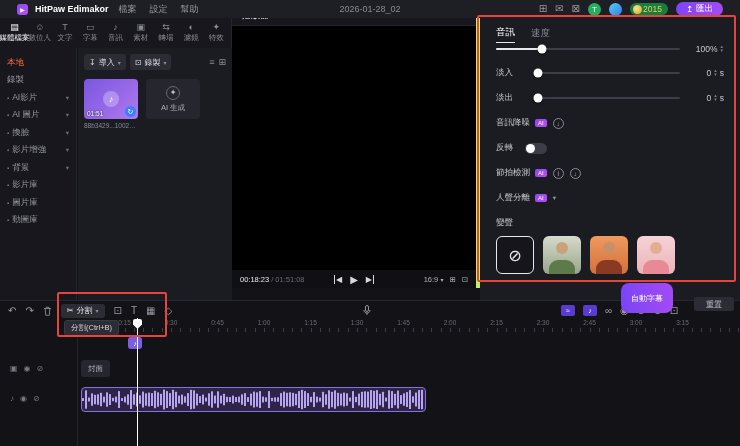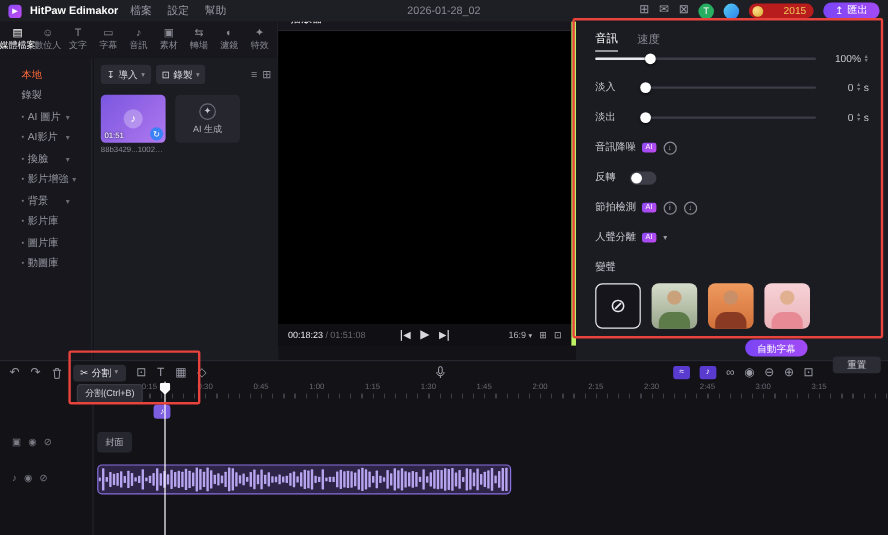--- a/index.html
+++ b/index.html
@@ -2,43 +2,43 @@
 <html><head>
 <meta charset="utf-8">
 <style>
   *{margin:0;padding:0;box-sizing:border-box}
   html,body{background:#000}
   .app{position:relative;width:740px;height:446px;background:#121217;overflow:hidden;
        font-family:"Liberation Sans","DejaVu Sans",sans-serif;font-size:9px;color:#c8c8d0}
   .icon{color:#9a9aa5;font-size:10px;line-height:1;display:inline-block}
 
   
-  .menubar{position:absolute;top:0;left:0;right:0;height:18px;background:#1e1e25;display:flex;align-items:center;padding:0 7px;gap:7px;z-index:5}
+  .menubar{position:absolute;top:0;left:0;right:0;height:18px;background:#1e1e25;display:flex;align-items:center;padding:0 17px;gap:7px;z-index:5}
   .logo{width:11px;height:11px;border-radius:3px;background:linear-gradient(135deg,#8a4bf5,#c04bf0);display:inline-flex;align-items:center;justify-content:center;color:#fff;font-size:6px}
   .app-name{color:#fff;font-weight:700}
   .menu-item{color:#9a9aa5;padding:0 3px}
   .project-name{position:absolute;left:50%;transform:translateX(-50%);color:#8a8a94}
   .mb-right{margin-left:auto;display:flex;align-items:center;gap:8px}
   .avatar{width:13px;height:13px;border-radius:50%;display:inline-flex;align-items:center;justify-content:center;font-size:8px;color:#fff}
   .avatar-t{background:#27ae60}
   .avatar-2{background:linear-gradient(135deg,#56ccf2,#2f80ed)}
-  .coins{display:flex;align-items:center;gap:17px;background:#b91c1c;border-radius:8px;padding:1px 6px 1px 3px;color:#f0c95c;font-size:8.5px}
+  .coins{display:flex;align-items:center;gap:1px;background:#15803d;border-radius:8px;padding:1px 6px 1px 3px;color:#f0c95c;font-size:8.5px}
   .coin-dot{width:9px;height:9px;border-radius:50%;background:radial-gradient(circle at 35% 35%,#ffe08a,#d4a62a)}
   .export-btn{display:flex;align-items:center;gap:3px;background:linear-gradient(90deg,#7b45f5,#a24bf5);border:none;border-radius:9px;height:14px;padding:0 10px;color:#fff;font-size:8.5px;font-family:inherit}
 
   
   .cat-row{position:absolute;top:18px;left:0;width:232px;height:30px;background:#17171d;border-right:1px solid #24242c;display:flex;align-items:center;padding:0 2px}
   .cat-tab{flex:1;min-width:0;display:flex;flex-direction:column;align-items:center;gap:1px;color:#8a8a94}
   .cat-tab .ci{font-size:9px;line-height:1}
   .cat-tab .cl{font-size:7.5px;white-space:nowrap}
   .cat-tab.active{color:#fff}
 
   
   .sidebar{position:absolute;top:48px;left:0;width:77px;height:252px;background:#17171d;border-right:1px solid #24242c;padding-top:6px}
-  .side-item{height:17.5px;display:flex;align-items:center;gap:3px;padding:0 18px;color:#9a9aa5;font-size:8.5px;white-space:nowrap}
+  .side-item{height:17.5px;display:flex;align-items:center;gap:3px;padding:0 7px;color:#9a9aa5;font-size:8.5px;white-space:nowrap}
   .side-item .si{font-size:6px;color:#7a7a84}
   .side-item .caret{margin-left:auto;font-size:6.5px;color:#6a6a74}
   .side-item.active{color:#ff6a3c}
 
   
   .media-panel{position:absolute;top:48px;left:78px;width:154px;height:252px;background:#1b1b22;padding:6px}
   .mp-toolbar{display:flex;align-items:center;gap:4px}
   .mp-btn{display:flex;align-items:center;gap:3px;background:#2c2c35;border-radius:3px;height:16px;padding:0 5px;color:#d8d8de;font-size:8px;border:none;font-family:inherit;white-space:nowrap}
   .mp-btn .caret{font-size:6px;color:#8a8a94}
   .mp-icons{margin-left:auto;display:flex;gap:4px;color:#8a8a94;font-size:9px}
@@ -84,21 +84,21 @@
   .circ{width:11px;height:11px;border-radius:50%;border:1px solid #8a8a94;color:#b0b0b8;font-size:6.5px;display:flex;align-items:center;justify-content:center;margin-left:6px}
   .caret-sm{margin-left:6px;font-size:6.5px;color:#9a9aa5}
   .vc-row{display:flex;gap:9px;margin-top:7px}
   .vcard{width:38px;height:38px;border-radius:6px;position:relative;overflow:hidden}
   .vcard.none{background:#15151b;border:1.5px solid #e8e8ee;display:flex;align-items:center;justify-content:center;color:#e8e8ee;font-size:16px}
   .vcard.photo::before{content:"";position:absolute;top:6px;left:50%;transform:translateX(-50%);width:12px;height:12px;border-radius:50%;background:var(--skin)}
   .vcard.photo::after{content:"";position:absolute;bottom:-2px;left:50%;transform:translateX(-50%);width:26px;height:16px;border-radius:9px 9px 0 0;background:var(--shirt)}
   .vcard.male{--skin:#c9a27c;--shirt:#5d7a49;background:linear-gradient(180deg,#d6dccb,#97a58a)}
   .vcard.female{--skin:#c98f68;--shirt:#8a3a22;background:linear-gradient(180deg,#ef9a5e,#d1713a)}
   .vcard.child{--skin:#e0b090;--shirt:#e88a96;background:linear-gradient(180deg,#f6d2d6,#eab4ba)}
-  .auto-sub{position:absolute;left:621px;top:283px;height:14px;padding:0 10px;border-radius:8px;background:linear-gradient(90deg,#7b45f5,#a24bf5);color:#fff;font-size:8px;display:flex;align-items:center;border:none;font-family:Liberation Serif, serif;z-index:6}
+  .auto-sub{position:absolute;left:621px;top:283px;height:30px;padding:0 10px;border-radius:8px;background:linear-gradient(90deg,#7b45f5,#a24bf5);color:#fff;font-size:8px;display:flex;align-items:center;border:none;font-family:Liberation Serif, serif;z-index:6}
   .reset-btn{position:absolute;left:694px;top:297px;width:40px;height:14px;border-radius:3px;background:#2c2c35;color:#c8c8d0;font-size:8px;display:flex;align-items:center;justify-content:center;border:none;font-family:inherit;z-index:6}
 
   
   .timeline{position:absolute;top:300px;left:0;right:0;bottom:0;background:#121217;border-top:1px solid #26262e}
   .tl-toolbar{height:19px;display:flex;align-items:center;padding:0 8px 0 8px;gap:9px;color:#9a9aa5}
   .split-btn{display:flex;align-items:center;gap:3px;background:#2c2c35;border-radius:3px;height:14px;padding:0 6px;color:#e8e8ee;font-size:8px;border:none;font-family:inherit}
   .tl-spacer{flex:1}
   .ppill{width:14px;height:11px;border-radius:2px;background:#5a3bd0;color:#fff;font-size:7px;display:flex;align-items:center;justify-content:center}
   .tl-right{display:flex;align-items:center;gap:8px;margin-right:54px}
   .tooltip{position:absolute;left:64px;top:19px;background:#2c2c35;border:1px solid #3a3a44;border-radius:3px;padding:2px 6px;color:#d8d8de;font-size:7.5px;z-index:4;white-space:nowrap}
@@ -190,26 +190,26 @@
 
   <aside class="sidebar">
     <div class="side-item active">
         <span>本地</span>
       </div>
     <div class="side-item">
         <span>錄製</span>
       </div>
     <div class="side-item">
         <span class="si">▪</span>
+        <span>AI影片</span>
+        <span class="caret">▾</span>
+      </div>
+    <div class="side-item">
+        <span class="si">▪</span>
         <span>AI 圖片</span>
-        <span class="caret">▾</span>
-      </div>
-    <div class="side-item">
-        <span class="si">▪</span>
-        <span>AI影片</span>
         <span class="caret">▾</span>
       </div>
     <div class="side-item">
         <span class="si">▪</span>
         <span>換臉</span>
         <span class="caret">▾</span>
       </div>
     <div class="side-item">
         <span class="si">▪</span>
         <span>影片增強</span>

